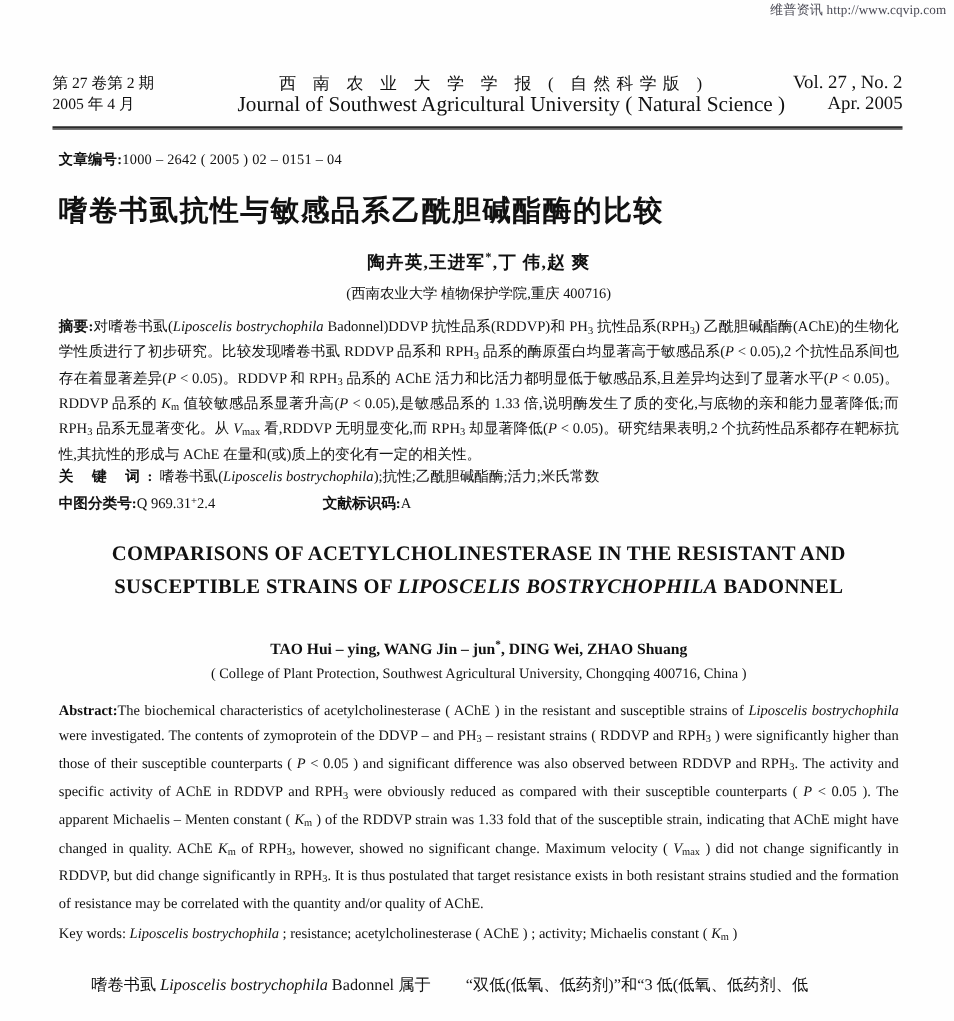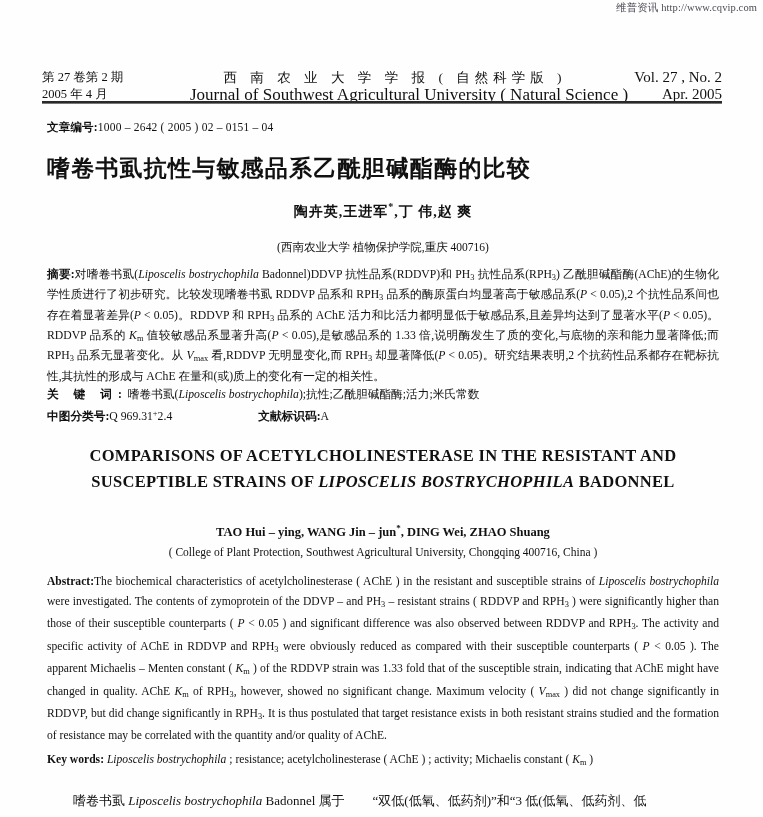--- a/index.html
+++ b/index.html
@@ -31,21 +31,21 @@
     color: #4a4a55;
     letter-spacing: 0.1px;
     white-space: nowrap;
     font-family: "Liberation Serif", serif;
   }
 
   
   .masthead {
     position: absolute;
     left: 42px;
-    top: 69px;
+    top: 58px;
     width: 680px;
     height: 44px;
   }
   .mast-left {
     position: absolute;
     left: 0;
     top: 0;
     font-size: 12.5px;
     line-height: 17px;
     white-space: nowrap;
@@ -113,21 +113,21 @@
     text-align: center;
     font-size: 14px;
     font-weight: bold;
     margin: 17px 0 0 0;
     letter-spacing: 1px;
   }
   .cn-authors sup { font-size: 10px; }
   .cn-affil {
     text-align: center;
     font-size: 11.5px;
-    margin: 19px 0 0 0;
+    margin: 7px 0 0 0;
   }
 
   .abs-cn {
     font-size: 11.7px;
     line-height: 17.6px;
     text-align: justify;
     margin: 11px 0 0 0;
     text-indent: 0;
   }
   .abs-cn .lbl { font-weight: bold; }
@@ -172,21 +172,21 @@
     text-align: justify;
     margin: 14px 0 0 0;
   }
   .abs-en .lbl { font-weight: bold; }
   .abs-en i { font-style: italic; }
   .kw-en {
     font-size: 11.6px;
     line-height: 19.6px;
     margin: 4px 0 0 0;
   }
-  .kw-en .lbl { font-weight: bold; margin-top: 16px; }
+  .kw-en .lbl { font-weight: normal; margin-top: 16px; }
   .kw-en i { font-style: italic; }
 
   .body-start {
     font-size: 13px;
     line-height: 20px;
     margin: 19px 0 0 0;
     text-indent: 26px;
   }
   .body-start i { font-style: italic; }
   .body-start .wgap { display: inline-block; width: 28px; }

